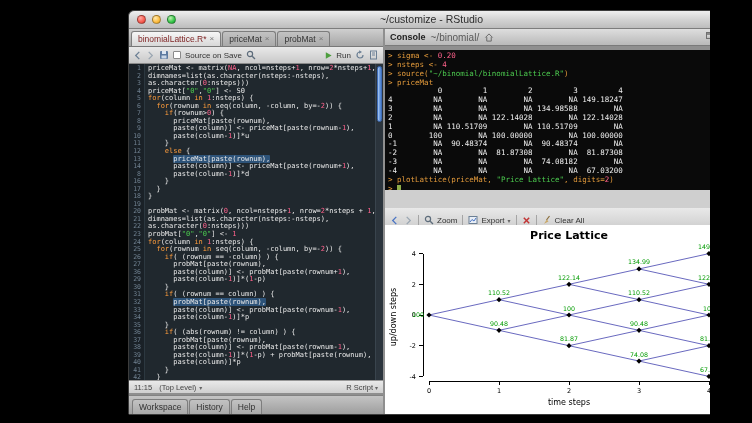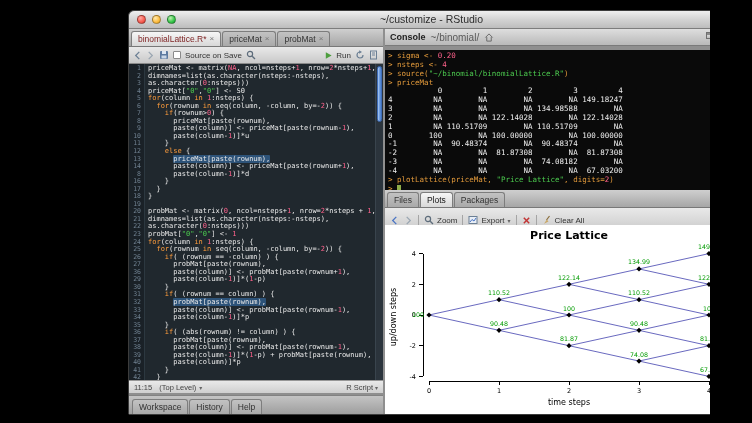--- a/index.html
+++ b/index.html
@@ -250,37 +250,20 @@
               </span>
             <span class="pane-btn"></span>
           </span>
         </div>
         <div class="console-body" id="console-lines"><div class="con-line input">&gt; sigma &lt;- <span class="num">0.20</span></div><div class="con-line input">&gt; nsteps &lt;- <span class="num">4</span></div><div class="con-line input">&gt; source(<span class="str">"~/binomial/binomialLattice.R"</span>)</div><div class="con-line input">&gt; priceMat</div><div class="con-line output">           0         1         2         3         4</div><div class="con-line output">4         NA        NA        NA        NA 149.18247</div><div class="con-line output">3         NA        NA        NA 134.98588        NA</div><div class="con-line output">2         NA        NA 122.14028        NA 122.14028</div><div class="con-line output">1         NA 110.51709        NA 110.51709        NA</div><div class="con-line output">0        100        NA 100.00000        NA 100.00000</div><div class="con-line output">-1        NA  90.48374        NA  90.48374        NA</div><div class="con-line output">-2        NA        NA  81.87308        NA  81.87308</div><div class="con-line output">-3        NA        NA        NA  74.08182        NA</div><div class="con-line output">-4        NA        NA        NA        NA  67.03200</div><div class="con-line input">&gt; plotLattice(priceMat, <span class="str">"Price Lattice"</span>, digits=<span class="num">2</span>)</div><div class="con-line prompt">&gt; <span class="cursor"></span></div></div>
         <div class="con-scroll">
           <div class="aqua-thumb" style="top:102px;height:36px;"></div>
         </div>
 
         <div class="plots-pane">
-          <div class="tabbar">
-            <div class="tab">
-                <span>Files</span>
-              </div>
-            <div class="tab active">
-                <span>Plots</span>
-              </div>
-            <div class="tab">
-                <span>Packages</span>
-              </div>
-            <span class="pane-btns">
-              <span class="pane-btn">
-                  <span class="bar"></span>
-                </span>
-              <span class="pane-btn"></span>
-            </span>
-          </div>
 
           <div class="plots-toolbar">
             <svg width="9" height="9" viewBox="0 0 10 10">
                 <path d="M7 1 L3 5 L7 9" fill="none" stroke="#4a74c4" stroke-width="1.4"></path>
               </svg>
             <svg width="9" height="9" viewBox="0 0 10 10">
                 <path d="M3 1 L7 5 L3 9" fill="none" stroke="#9aa6b2" stroke-width="1.4"></path>
               </svg>
             <span class="tb-sep"></span>
             <span class="btn">

